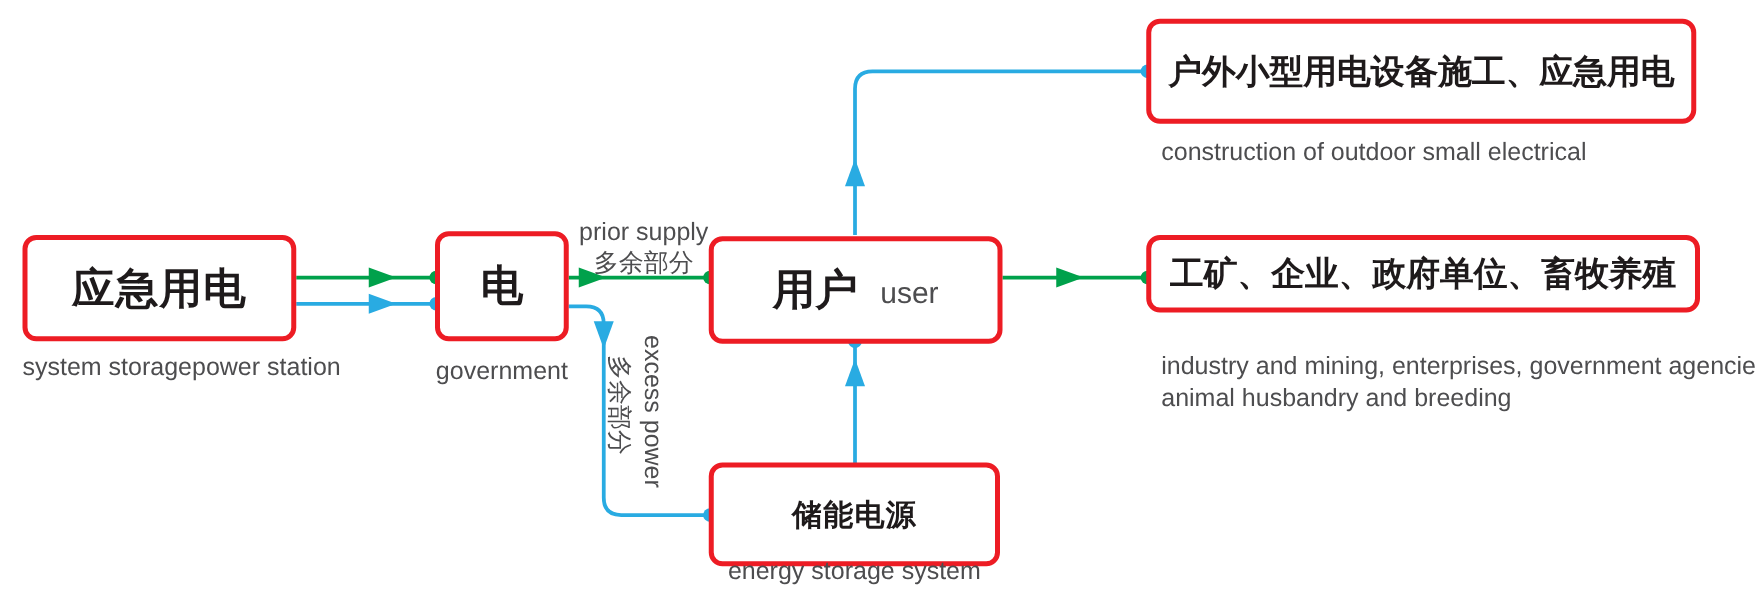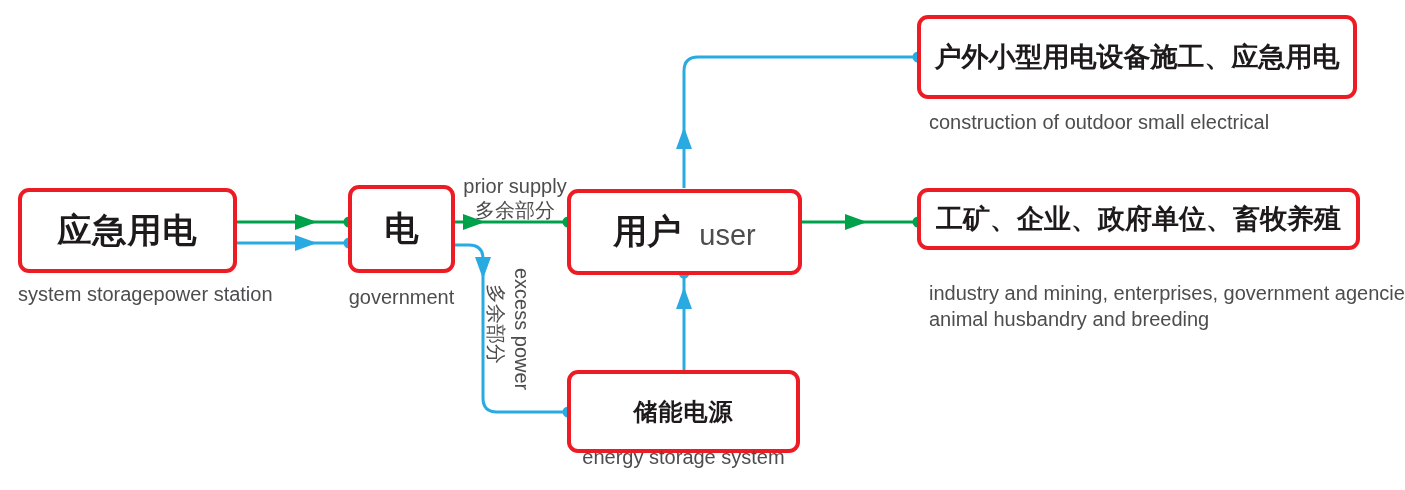--- a/index.html
+++ b/index.html
@@ -16,21 +16,21 @@
     border: 4px solid var(--red); border-radius: 11px;
     display: flex; align-items: center; justify-content: center;
     color: var(--ink); font-weight: 700; white-space: nowrap;
   }
   .node-station   { left: 18px;  top: 188px; width: 219px; height: 85px; font-size: 34px; letter-spacing: 1px; }
   .node-elec      { left: 348px; top: 185px; width: 107px; height: 88px; font-size: 34px; }
   .node-user      { left: 567px; top: 189px; width: 235px; height: 86px; font-size: 34px; }
   .node-storage   { left: 567px; top: 370px; width: 233px; height: 83px; font-size: 24px; letter-spacing: 1px; }
   .node-outdoor   { left: 917px; top: 15px;  width: 440px; height: 84px; font-size: 27px; }
   .node-industry  { left: 917px; top: 188px; width: 443px; height: 62px; font-size: 27px; }
-  .node-sub { font-size: 29px; font-weight: 400; color: var(--gray); margin-left: 18px; margin-top: 6px; }
+  .node-sub { font-size: 24px; font-weight: 400; color: var(--gray); margin-left: 18px; margin-top: 6px; }
   .caption {
     position: absolute; color: var(--gray); font-size: 20px; line-height: 26px; white-space: nowrap;
   }
   .cap-station  { left: 18px;  top: 281px; }
   .cap-elec     { left: 348px; top: 284px; width: 107px; text-align: center; }
   .cap-storage  { left: 567px; top: 444px; width: 233px; text-align: center; }
   .cap-outdoor  { left: 929px; top: 109px; }
   .cap-industry { left: 929px; top: 280px; }
   .edge-label {
     position: absolute; color: var(--gray); font-size: 20px; white-space: nowrap; text-align: center;

